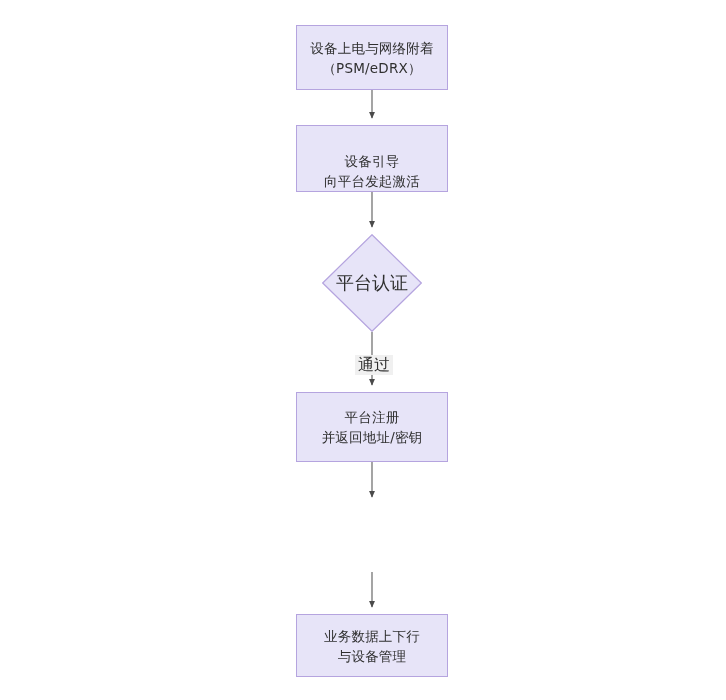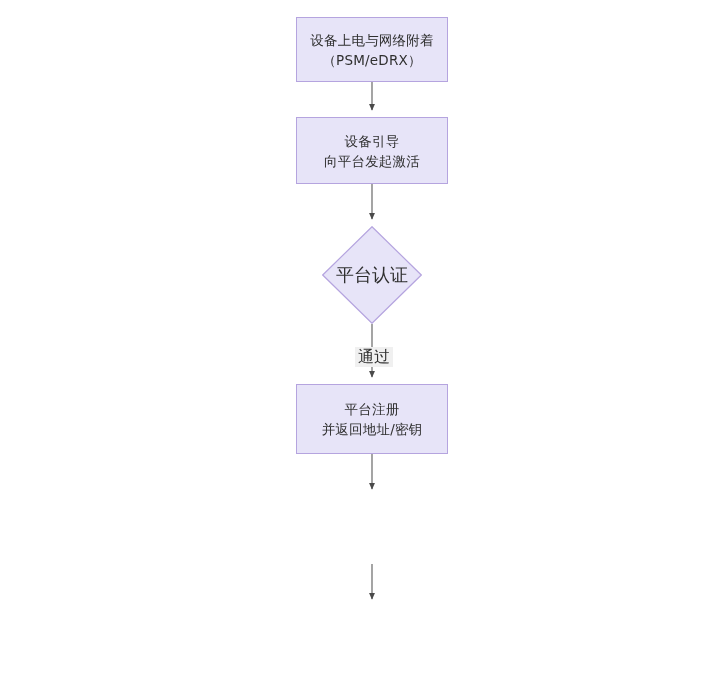--- a/index.html
+++ b/index.html
@@ -12,21 +12,21 @@
     width: 726px;
     height: 700px;
     position: relative;
     overflow: hidden;
     font-family: "DejaVu Sans", "Liberation Sans", sans-serif;
   }
 
   #flow-canvas {
     position: absolute;
     left: 0;
-    top: 4px;
+    top: 12px;
     width: 726px;
     height: 672px;
     text-decoration: underline;
   }
 
   
   #connector-layer {
     position: absolute;
     left: 0;
     top: 0;
@@ -113,34 +113,38 @@
       <line x1="372" y1="450" x2="372" y2="485" marker-end="url(#arrowhead)"></line>
       <line x1="372" y1="560" x2="372" y2="595" marker-end="url(#arrowhead)"></line>
     </g>
   </svg>
 
   <div class="node process-node" style="left:296px; top:13px; height:65px;">
     <div class="node-label">设备上电与网络附着
 （PSM/eDRX）</div>
   </div>
 
-  <div class="node process-node" style="left:296px; top:113px; height:67px;">
+  <div class="node process-node" style="left:296px; top:113px; height:67px;align-items:flex-end;">
     <div class="node-label">设备引导
 向平台发起激活</div>
   </div>
 
   <div class="node decision-node" style="left:322px; top:222px;">
     <svg class="decision-shape" viewBox="0 0 100 98" width="100" height="98" xmlns="http://www.w3.org/2000/svg">
       <polygon points="50,0.7 99.3,49 50,97.3 0.7,49" fill="#e7e4f8" stroke="#b5a4df" stroke-width="1.2"></polygon>
     </svg>
     <div class="decision-label">平台认证</div>
   </div>
 
   <div class="edge-label" style="left:355px; top:343px;">通过</div>
 
   <div class="node process-node" style="left:296px; top:380px; height:70px;text-align:center;">
     <div class="node-label">平台注册
 并返回地址/密钥</div>
   </div>
 
 
+  <div class="node process-node" style="left:296px; top:602px; height:63px;">
+    <div class="node-label">业务数据上下行
+与设备管理</div>
+  </div>
 
 </div>
 
 </body></html>

